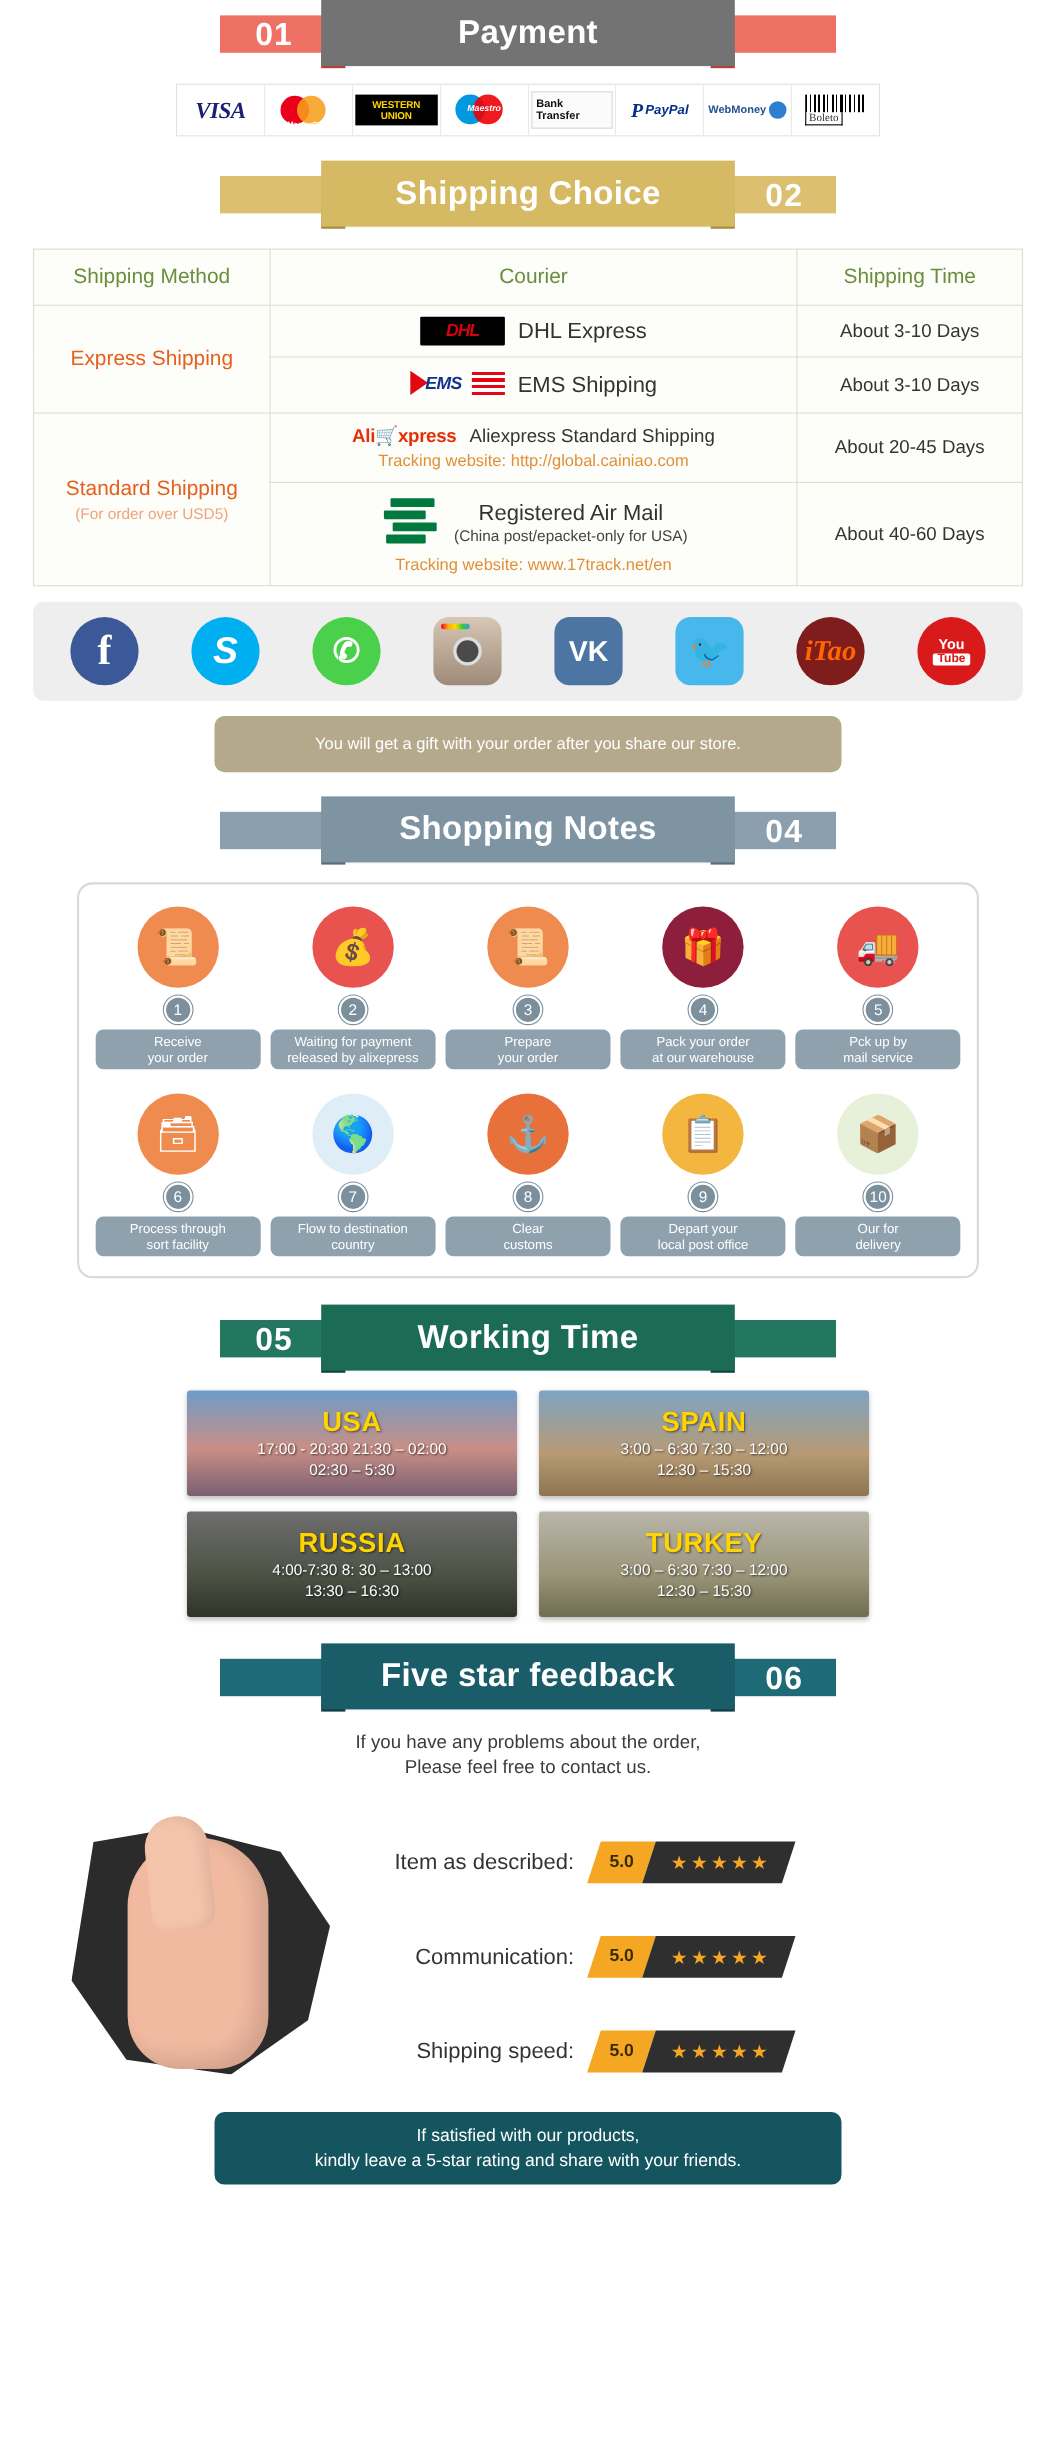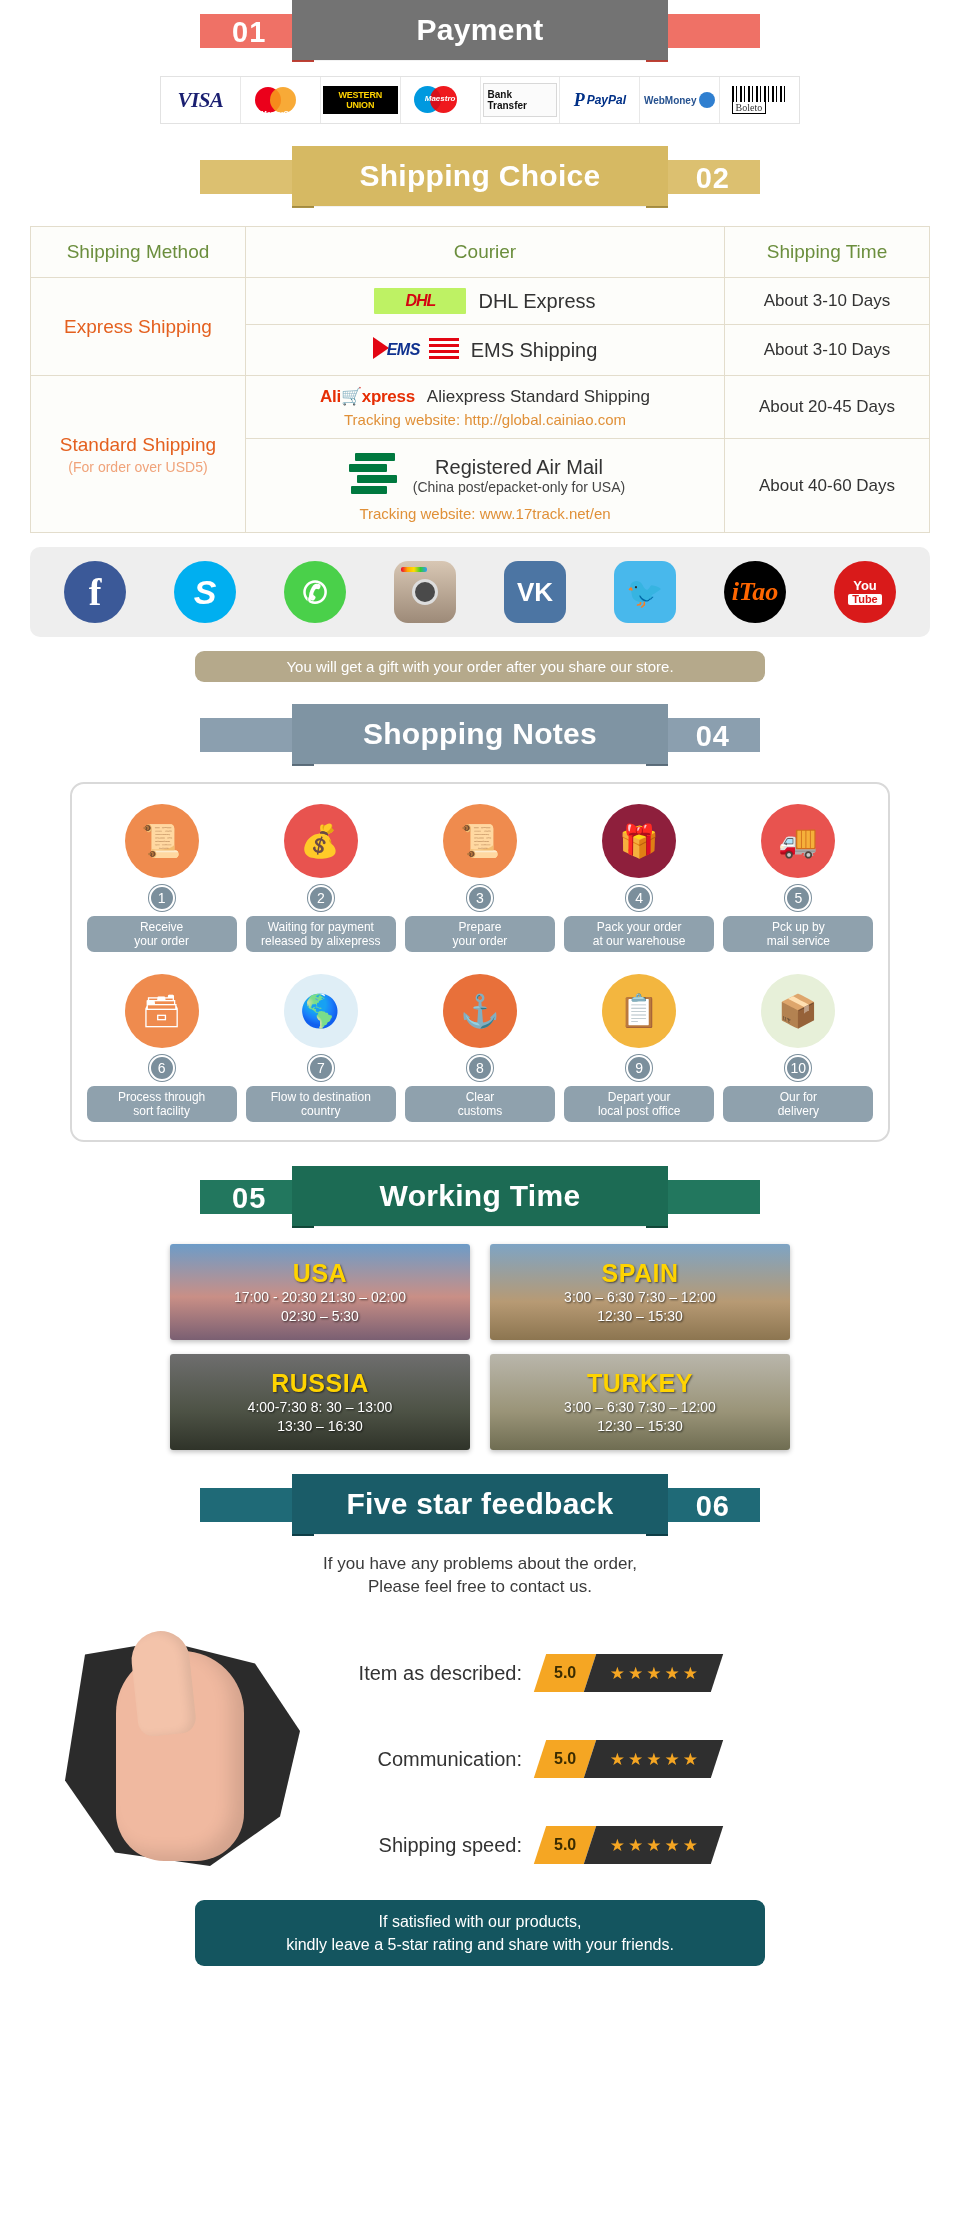--- a/index.html
+++ b/index.html
@@ -97,21 +97,21 @@
   .col-method { width: 215px; }
   .col-time   { width: 205px; }
   .m-name { font-size: 19px; color: #e4601f; }
   .m-sub  { font-size: 14px; color: #f0a37a; margin-top: 3px; }
   .courier-line { display: flex; align-items: center; justify-content: center; gap: 12px; }
   .courier-name { font-size: 20px; color: #333; }
   .courier-name small { display: block; font-size: 14px; color: #444; }
   .tracking { font-size: 15px; color: #e09038; margin-top: 4px; }
   .time-cell { font-size: 17px; color: #333; }
 
-  .logo-dhl { width: 92px; height: 26px; background: #bef264; position: relative;
+  .logo-dhl { width: 77px; height: 26px; background: #000000; position: relative;
               border-radius: 1px; flex: none; }
   .logo-dhl span { position: absolute; inset: 0; display: flex; align-items: center;
     justify-content: center; font-style: italic; font-weight: bold; font-size: 16px;
     color: #d40511; letter-spacing: -1px; }
   .logo-ems { width: 86px; height: 30px; position: relative; flex: none; }
   .logo-ems .stripes { position: absolute; right: 0; top: 3px; width: 30px; height: 22px;
     background: repeating-linear-gradient(180deg,#e30613 0 3px,#fff 3px 6px); }
   .logo-ems .tri { position: absolute; left: 0; top: 2px; width: 0; height: 0;
     border-left: 16px solid #e30613; border-top: 11px solid transparent;
     border-bottom: 11px solid transparent; }
@@ -133,27 +133,27 @@
   .sns.fb { background: #3b5998; font-family: "Liberation Serif", serif; font-size: 38px; }
   .sns.sk { background: #00aff0; font-size: 34px; font-style: italic; }
   .sns.wa { background: #4ad04a; font-size: 30px; }
   .sns.ig { background: linear-gradient(#d8c7b4,#9d8a78); border-radius: 14px; position: relative; }
   .sns.ig .lens { width: 26px; height: 26px; border-radius: 50%; background: #4a4a4a;
                   border: 3px solid #ddd; }
   .sns.ig .rainbow { position: absolute; top: 6px; left: 7px; width: 26px; height: 5px;
     background: linear-gradient(90deg,#e03,#fa0,#fd0,#3c3,#39f); border-radius: 2px; }
   .sns.vk { background: #4c75a3; border-radius: 14px; font-size: 26px; }
   .sns.tw { background: #48b8ec; border-radius: 14px; font-size: 30px; }
-  .sns.tao { background: #000000; color: #f60; font-size: 26px; font-style: italic;
+  .sns.tao { background: #7f1d1d; color: #f60; font-size: 26px; font-style: italic;
              font-family: "Liberation Serif", serif; }
   .sns.yt { background: #d91a1a; flex-direction: column; line-height: 1; font-size: 13px; }
   .sns.yt b { background: #fff; color: #d91a1a; font-size: 11px; padding: 0 4px;
               border-radius: 2px; margin-top: 2px; }
   .gift-note { width: 570px; margin: 14px auto 0; background: #b5a98b; color: #fff;
-    border-radius: 9px; text-align: center; font-size: 15px; padding: 7px 10px; }
+    border-radius: 9px; text-align: center; font-size: 15px; padding: 17px 10px; }
 
   
   .notes-box { width: 820px; margin: 16px auto 0; border: 2px solid #d9d9d9;
     border-radius: 14px; padding: 20px 10px 18px; }
   .notes-row { display: flex; justify-content: space-around; align-items: flex-start; }
   .notes-row + .notes-row { margin-top: 22px; }
   .note { width: 150px; display: flex; flex-direction: column; align-items: center; }
   .note-ic { width: 74px; height: 74px; border-radius: 50%; display: flex;
     align-items: center; justify-content: center; font-size: 32px; color: #fff; }
   .note-num { width: 26px; height: 26px; border-radius: 50%; background: #7b8f9c; color: #fff;

